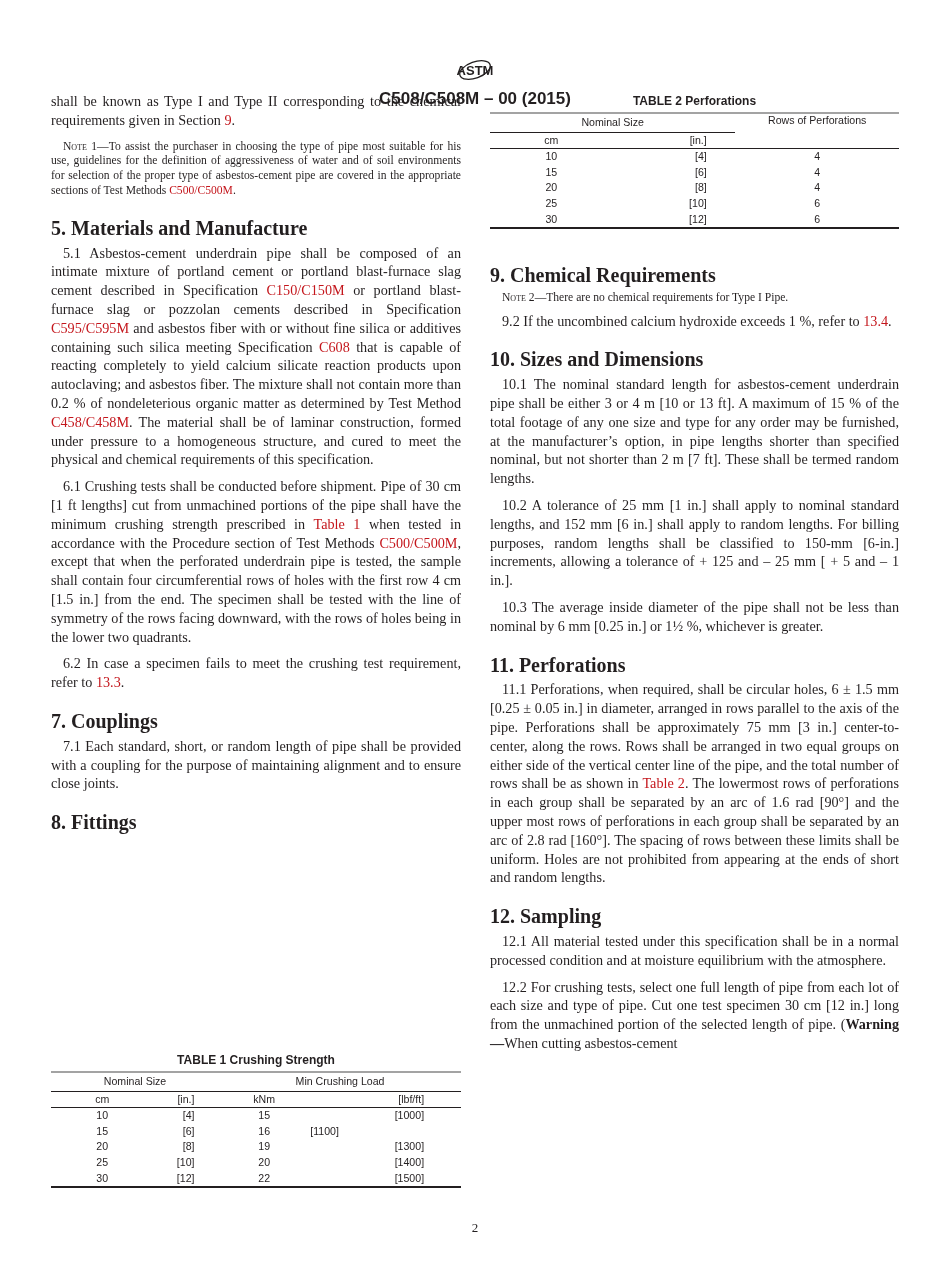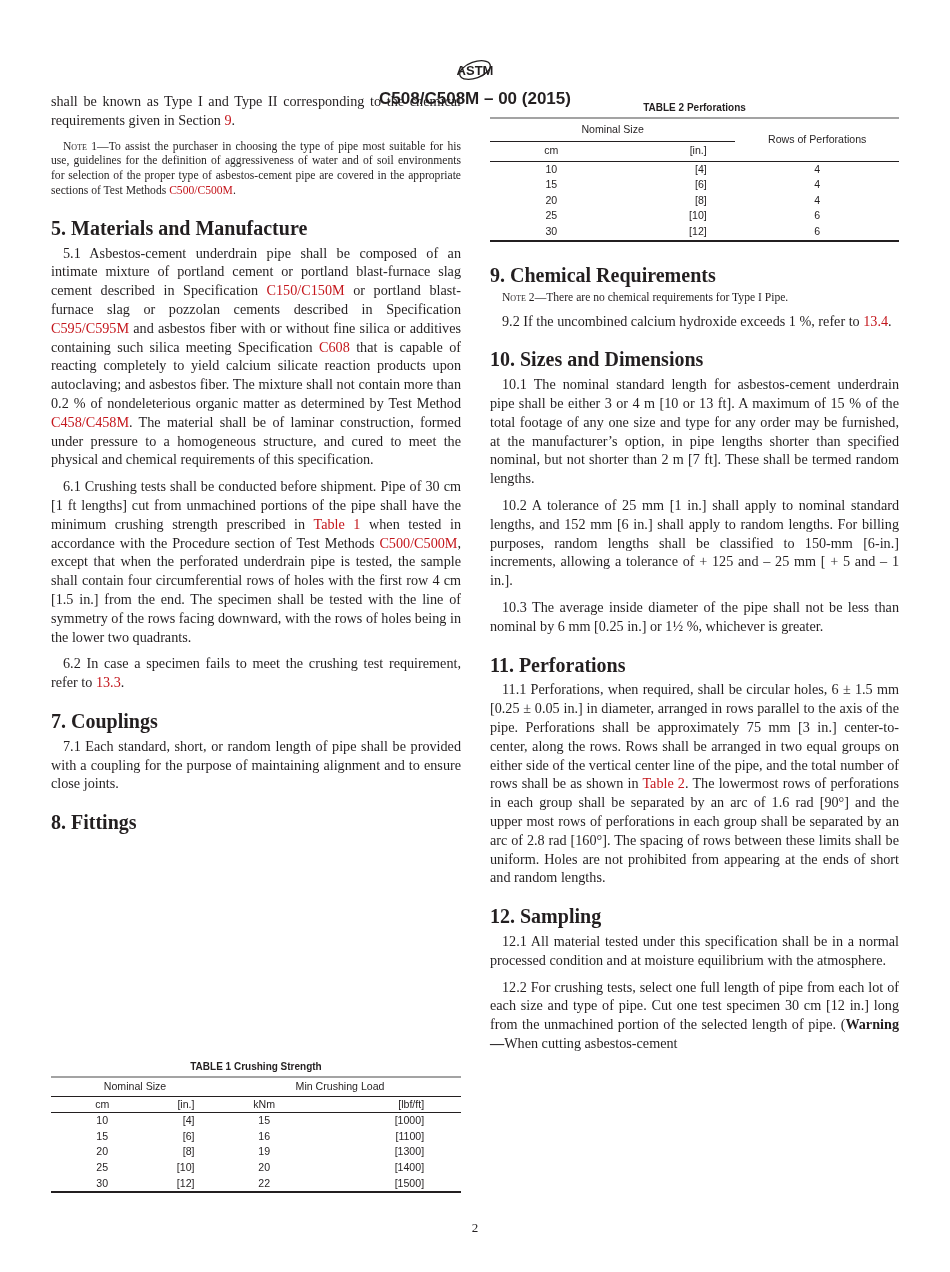--- a/index.html
+++ b/index.html
@@ -15,21 +15,21 @@
 
   p { margin:0; text-align:justify; }
   .para { text-indent:12px; margin-bottom:8px; }
   .note { font-size:11.6px; line-height:14.8px; text-indent:12px; margin:10px 0 12px 0; text-align:justify; }
   .note .sc { font-variant:small-caps; }
   .heading { font-weight:bold; font-size:20px; margin:20px 0 6px 0; }
   .heading.first { margin-top:0; }
   a.link, span.link { color:#c4161c; text-decoration:none; }
 
   .table-block { font-family:"Liberation Sans", sans-serif; }
-  .table-title { text-align:center; font-weight:bold; font-size:10px; margin-bottom:4px;margin-top:8px; }
+  .table-title { text-align:center; font-weight:bold; font-size:12px; margin-bottom:4px; }
   table { border-collapse:collapse; width:100%; font-size:10.6px; line-height:13.6px; color:#231f20; }
   th { font-weight:normal; }
   .rule-top { border-top:2px solid #a3a3a3; }
   .rule-bottom { border-bottom:2px solid #231f20; }
   .rule-thin { border-bottom:1px solid #231f20; }
   .unit-row td { border-bottom:1px solid #231f20; }
 
   #table1 { position:absolute; left:51px; top:1053px; width:410px; }
   #table2 { position:absolute; left:490px; top:94px; width:409px; }
 
@@ -84,21 +84,21 @@
       <tr>
         <td style="text-align:center;">10</td>
           <td style="text-align:right;padding-right:6%;">[4]</td>
           <td style="text-align:center;">15</td>
           <td style="text-align:right;padding-right:9%;">[1000]</td>
       </tr>
       <tr>
         <td style="text-align:center;">15</td>
           <td style="text-align:right;padding-right:6%;">[6]</td>
           <td style="text-align:center;">16</td>
-          <td style="text-align:right;padding-right:9%;">[1100]</td>
+          <td style="text-align:left;padding-right:9%;">[1100]</td>
       </tr>
       <tr>
         <td style="text-align:center;">20</td>
           <td style="text-align:right;padding-right:6%;">[8]</td>
           <td style="text-align:center;">19</td>
           <td style="text-align:right;padding-right:9%;">[1300]</td>
       </tr>
       <tr>
         <td style="text-align:center;">25</td>
           <td style="text-align:right;padding-right:6%;">[10]</td>
@@ -114,21 +114,21 @@
     </tbody>
   </table>
 </div>
 
 <div id="table2" class="table-block">
   <div class="table-title">TABLE 2 Perforations</div>
   <table>
     <thead>
       <tr class="rule-top">
         <th colspan="2" class="rule-thin" style="text-align:center;padding:2px 0;">Nominal Size</th>
-        <th rowspan="2" style="text-align:center;vertical-align:top;padding:14px 0;border-bottom:1px solid #231f20;">Rows of Perforations</th>
+        <th rowspan="2" style="text-align:center;vertical-align:top;padding:0 0;border-bottom:1px solid #231f20;">Rows of Perforations</th>
       </tr>
       <tr class="unit-row">
         <td style="text-align:center;width:30%;">cm</td>
         <td style="text-align:right;width:30%;padding-right:7%;">[in.]</td>
       </tr>
     </thead>
     <tbody class="rule-bottom">
       <tr>
           <td style="text-align:center;">10</td>
           <td style="text-align:right;padding-right:7%;">[4]</td>

